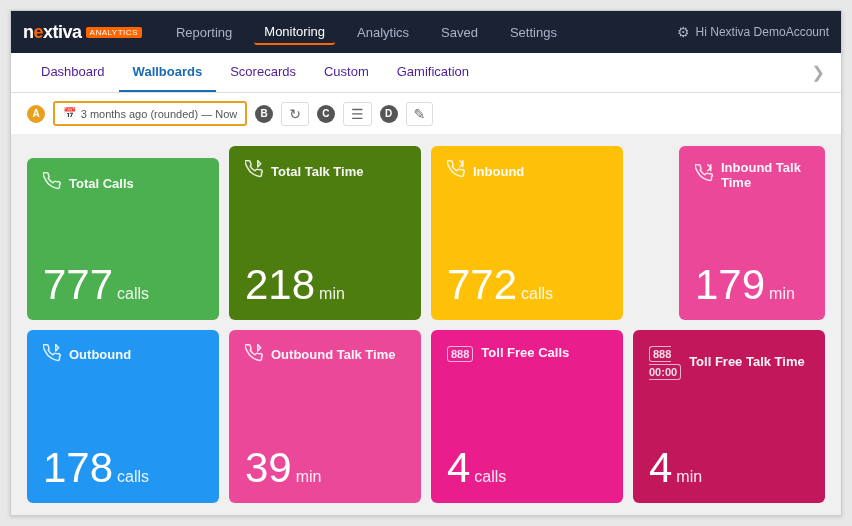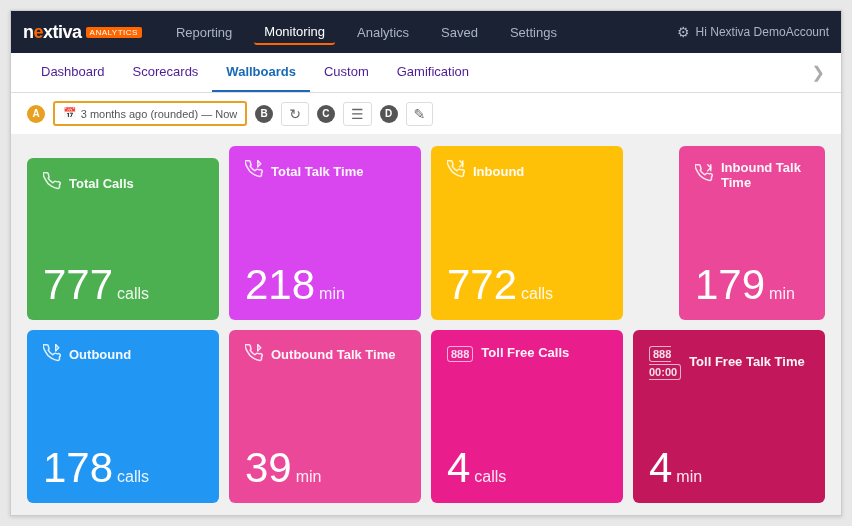--- a/index.html
+++ b/index.html
@@ -233,22 +233,22 @@
       <a class="nav-link">Settings</a>
     </div>
     <div class="nav-right">
       <span class="gear-icon">⚙</span>
       <span>Hi Nextiva DemoAccount</span>
     </div>
   </nav>
 
   <div class="sub-nav">
     <div class="sub-nav-link">Dashboard</div>
+    <div class="sub-nav-link active">Wallboards</div>
     <div class="sub-nav-link">Scorecards</div>
-    <div class="sub-nav-link active">Wallboards</div>
     <div class="sub-nav-link">Custom</div>
     <div class="sub-nav-link">Gamification</div>
     <div class="sub-nav-right">❯</div>
   </div>
 
   <div class="toolbar">
     <span class="circle-label orange">A</span>
     <button class="date-range-btn">
       <span>📅</span>
       <span>3 months ago (rounded) — Now</span>
@@ -273,21 +273,21 @@
     <div class="tile-header">
       <span class="tile-icon"><svg xmlns="http://www.w3.org/2000/svg" width="18" height="18" viewBox="0 0 24 24" fill="none" stroke="rgba(255,255,255,0.9)" stroke-width="2" stroke-linecap="round" stroke-linejoin="round">
                 <path d="M22 16.92v3a2 2 0 01-2.18 2 19.79 19.79 0 01-8.63-3.07A19.5 19.5 0 013.07 9.81a19.79 19.79 0 01-3.07-8.72A2 2 0 012.18 1h3a2 2 0 012 1.72c.127.96.361 1.903.7 2.81a2 2 0 01-.45 2.11L6.91 8.15a16 16 0 006.29 6.29l1.52-1.52a2 2 0 012.11-.45c.907.339 1.85.573 2.81.7A2 2 0 0122 16.92z"></path>
               </svg></span>
       <span>Total Calls</span>
     </div>
     <div>
       <span class="tile-value">777</span><span class="tile-unit">calls</span>
     </div>
   </div>
-        <div class="tile" style="background: #d946ef;">
+        <div class="tile" style="background: #4d7c0f;">
     <div class="tile-header">
       <span class="tile-icon"><svg xmlns="http://www.w3.org/2000/svg" width="18" height="18" viewBox="0 0 24 24" fill="none" stroke="rgba(255,255,255,0.9)" stroke-width="2" stroke-linecap="round" stroke-linejoin="round">
                 <path d="M22 16.92v3a2 2 0 01-2.18 2 19.79 19.79 0 01-8.63-3.07A19.5 19.5 0 013.07 9.81a19.79 19.79 0 01-3.07-8.72A2 2 0 012.18 1h3a2 2 0 012 1.72c.127.96.361 1.903.7 2.81a2 2 0 01-.45 2.11L6.91 8.15a16 16 0 006.29 6.29l1.52-1.52a2 2 0 012.11-.45c.907.339 1.85.573 2.81.7A2 2 0 0122 16.92z"></path>
                 <polyline points="17 1 21 5 17 9"></polyline>
                 <line x1="17" y1="1" x2="17" y2="9"></line>
               </svg></span>
       <span>Total Talk Time</span>
     </div>
     <div>
       <span class="tile-value">218</span><span class="tile-unit">min</span>

